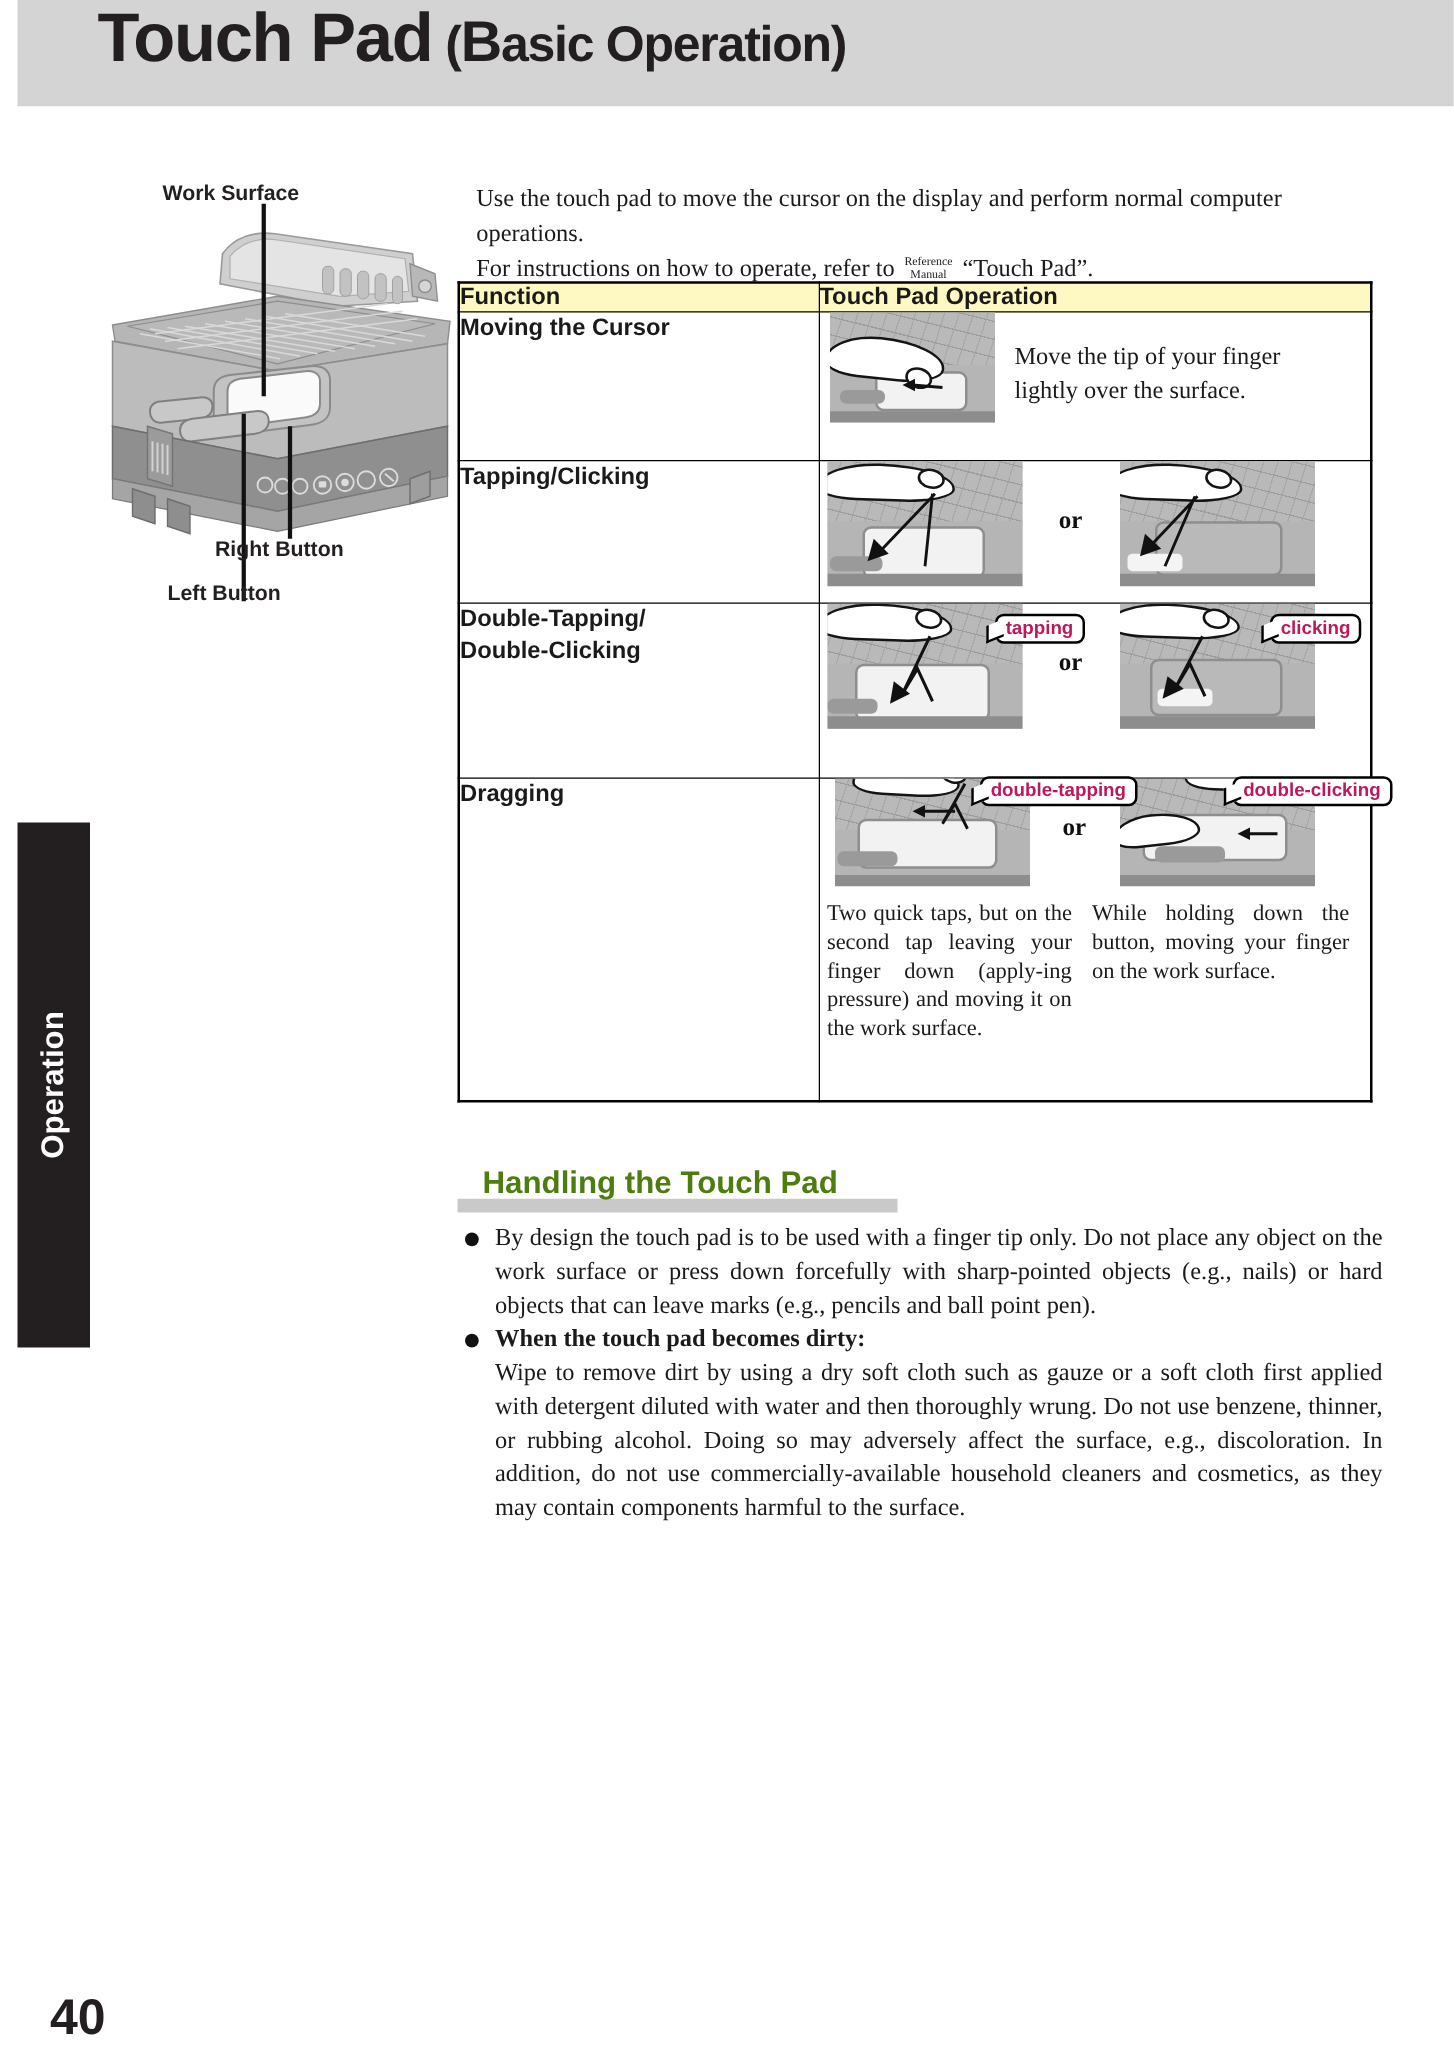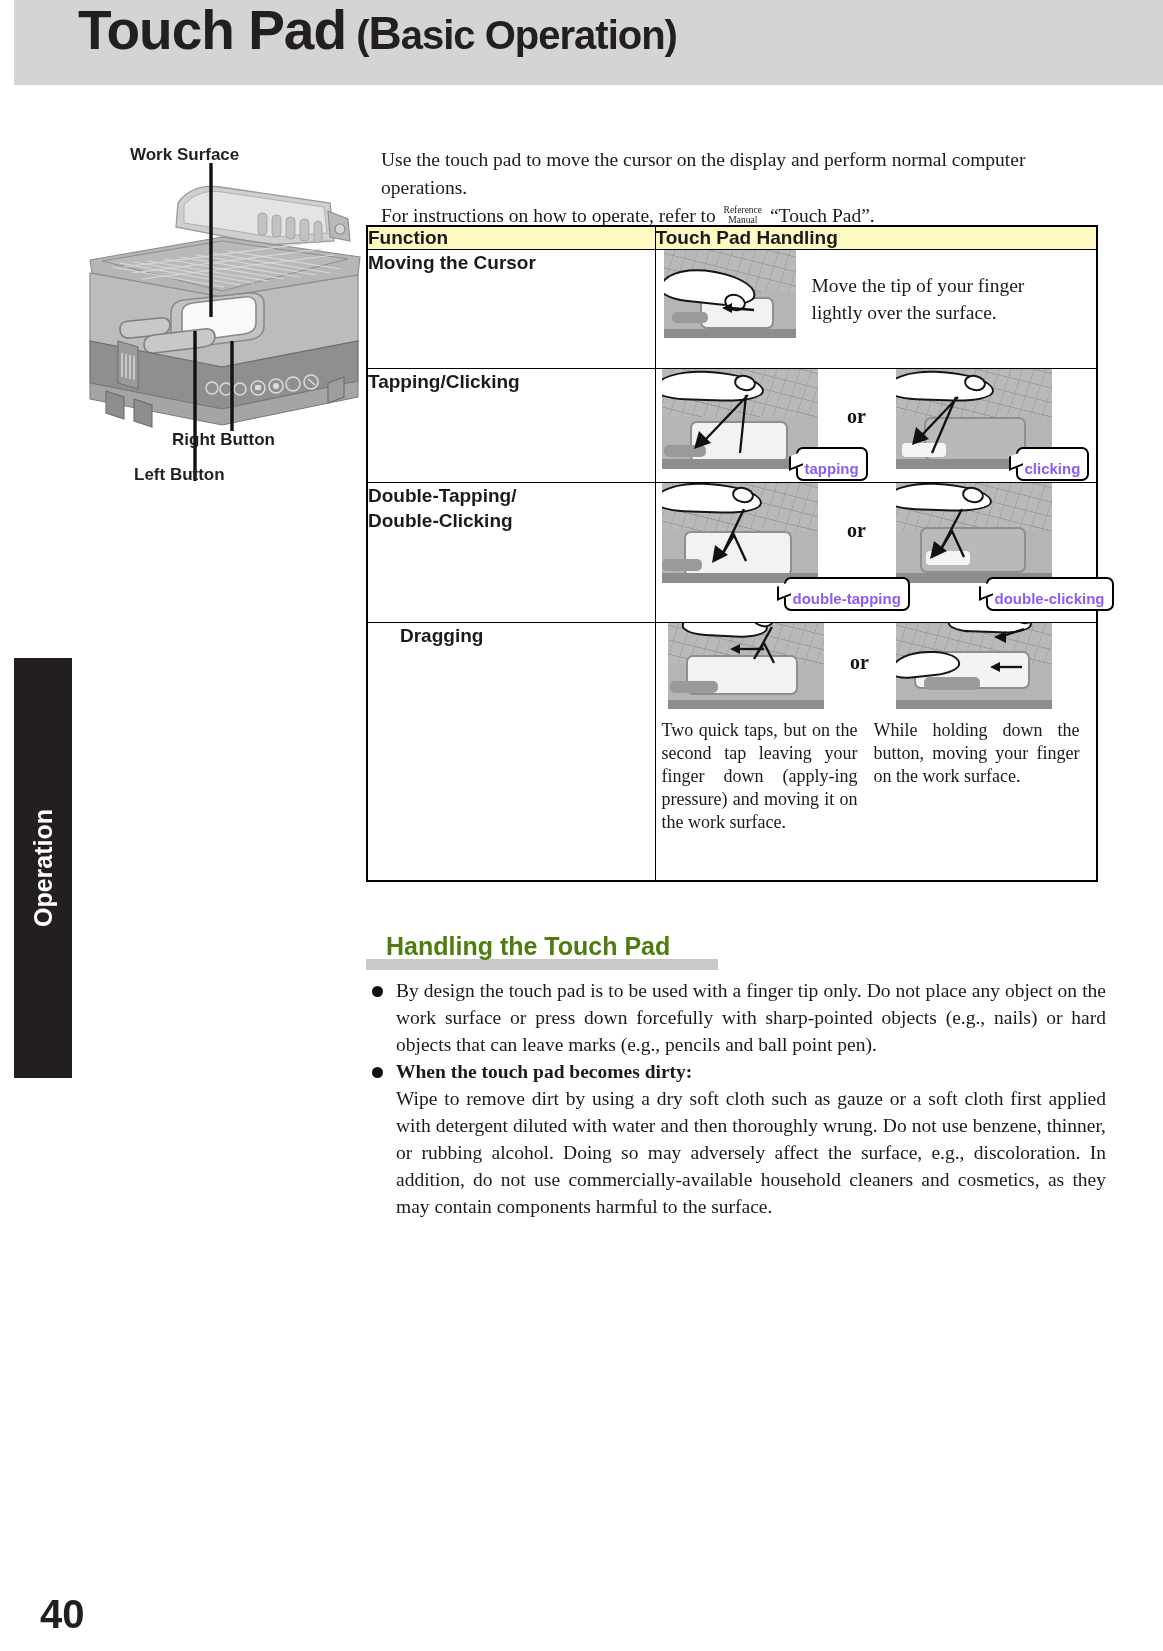--- a/index.html
+++ b/index.html
@@ -201,24 +201,25 @@
 
   
   .balloon {
     position: absolute;
     background: #fff;
     border: 2.5px solid #000;
     border-radius: 7px;
     font-family: "Liberation Sans", sans-serif;
     font-weight: bold;
     font-size: 15px;
-    color: #8b5cf6;
-    padding: 11px 7px 2px 7px;
+    color: #be185d;
+    padding: 1px 7px 2px 7px;
     white-space: nowrap;
     z-index: 5;
+    margin-top: 44px;
   }
   .balloon::before {
     content: "";
     position: absolute;
     left: -9px; top: 5px;
     width: 12px; height: 12px;
     background: #fff;
     border-left: 2.5px solid #000;
     border-bottom: 2.5px solid #000;
     transform: skewY(-22deg);
@@ -378,21 +379,21 @@
     <span>Reference</span><br>
     <span>Manual</span>
   </span>
   <span>“Touch Pad”.</span>
 </div>
 
 <table class="tbl">
   <tbody>
       <tr>
     <th class="thead-cell col-fn">Function</th>
-    <th class="thead-cell col-op">Touch Pad Handling</th>
+    <th class="thead-cell col-op">Touch Pad Operation</th>
   </tr>
 
   <tr>
     <td class="fn-cell" style="height:119px;">Moving the Cursor</td>
     <td class="op-cell">
       <div style="padding-left:8px;">
         <span class="thumb" style="width:132px;height:88px;">
           <span class="kbd"></span>
           <span class="kbd2"></span>
           <span class="deck"></span>
@@ -486,21 +487,21 @@
             <path d="M38,58 L34,76 L51,68 Z" fill="#111"></path>
           </svg>
         </span>
         <span class="balloon" style="left:128px;top:94px;text-align:right;">double-tapping</span>
         <span class="balloon" style="left:330px;top:94px;">double-clicking</span>
       </div>
     </td>
   </tr>
 
   <tr>
-    <td class="fn-cell" style="height:258px;padding-left:32px;">Dragging</td>
+    <td class="fn-cell" style="height:258px;">Dragging</td>
     <td class="op-cell">
       <div style="position:relative;padding-left:12px;height:252px;">
         <span class="thumb" style="width:156px;height:86px;">
           <span class="kbd"></span>
           <span class="kbd2"></span>
           <span class="deck"></span>
           <span class="pad" style="left:18px;top:32px;width:112px;height:40px;"></span>
           <span class="btnbar" style="left:2px;top:58px;width:48px;height:12px;"></span>
           <span class="base"></span>
           <span class="finger" style="left:14px;top:-14px;width:86px;height:28px;transform:rotate(3deg);"></span>

